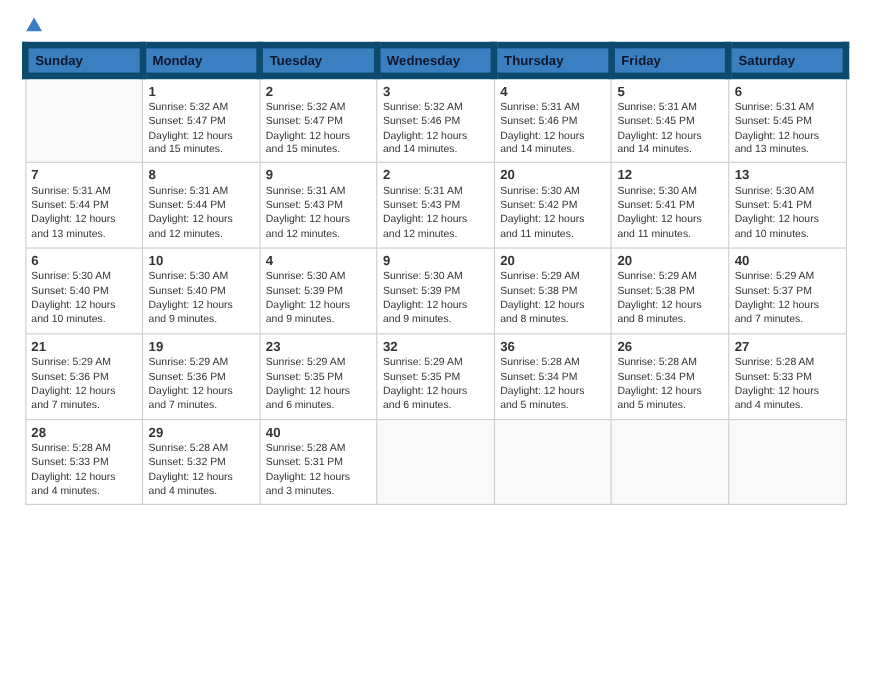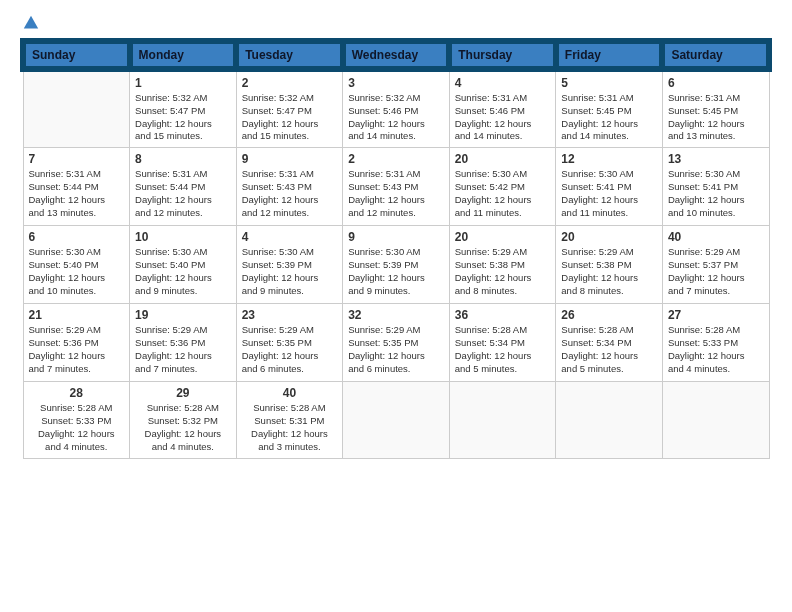--- a/index.html
+++ b/index.html
@@ -92,21 +92,20 @@
     .day-info {
       font-size: 9.5px;
       color: #333;
       line-height: 1.35;
     }
     .empty-cell {
       background: #f9f9f9;
     }
     .last-row td {
       height: 68px;
-      text-align: center;
     }
   </style>
 </head>
 <body>
 
 <div class="page">
   <div class="header">
     <div class="logo">
       <div class="logo-text">
         <span class="logo-general"></span>

